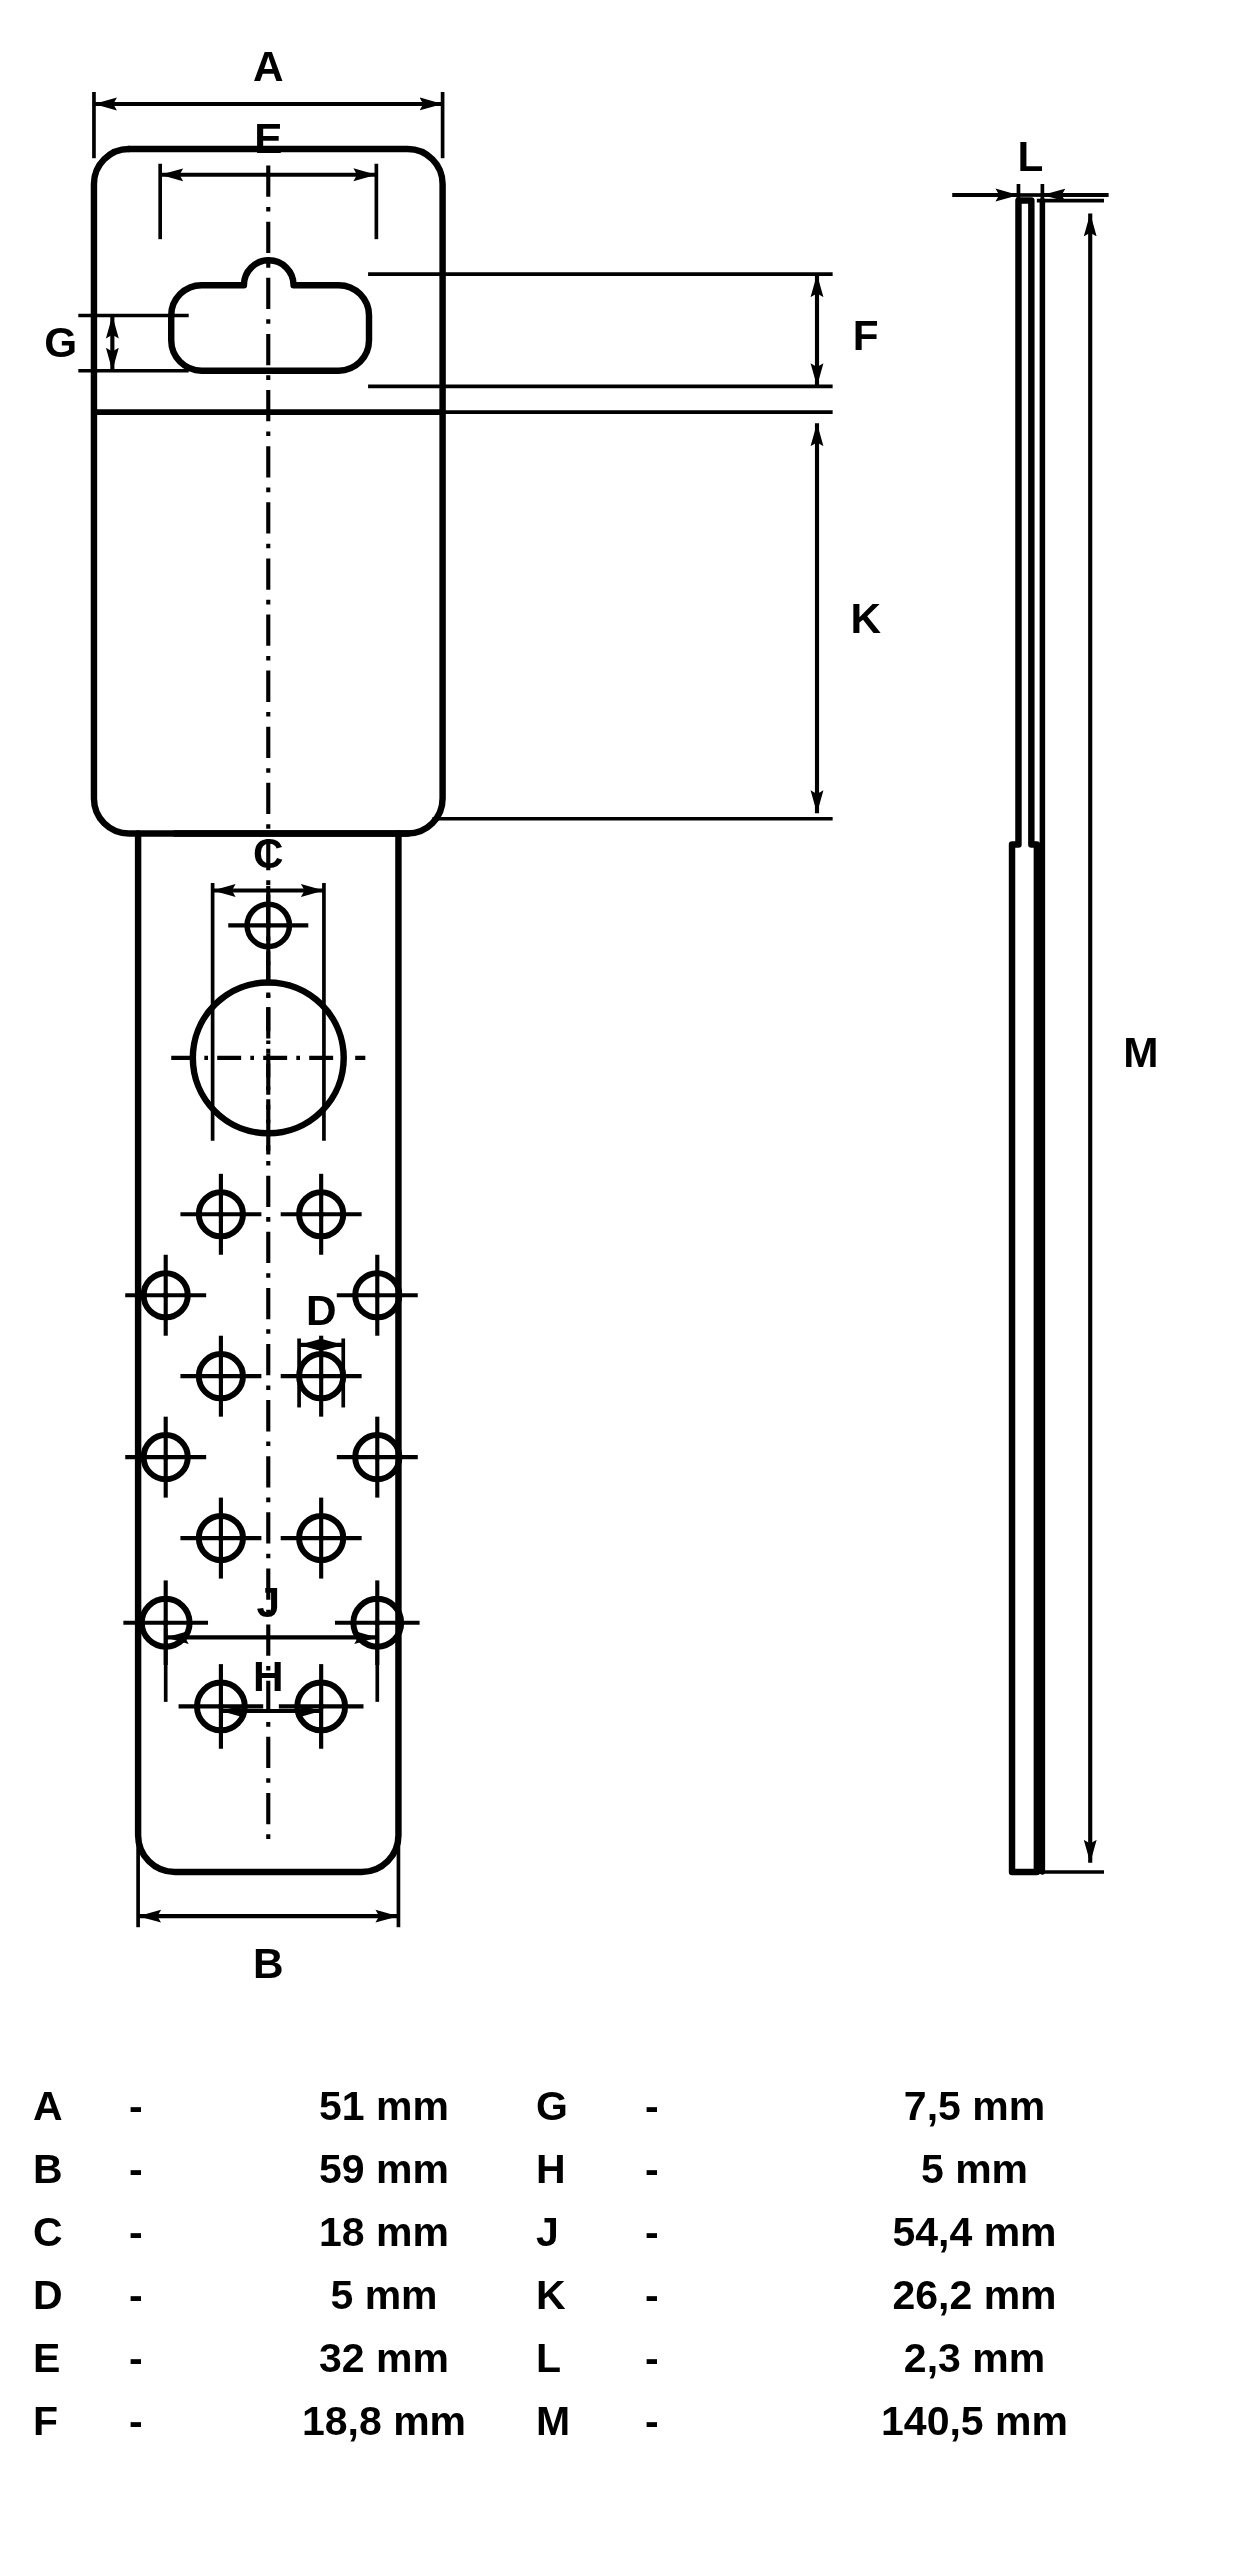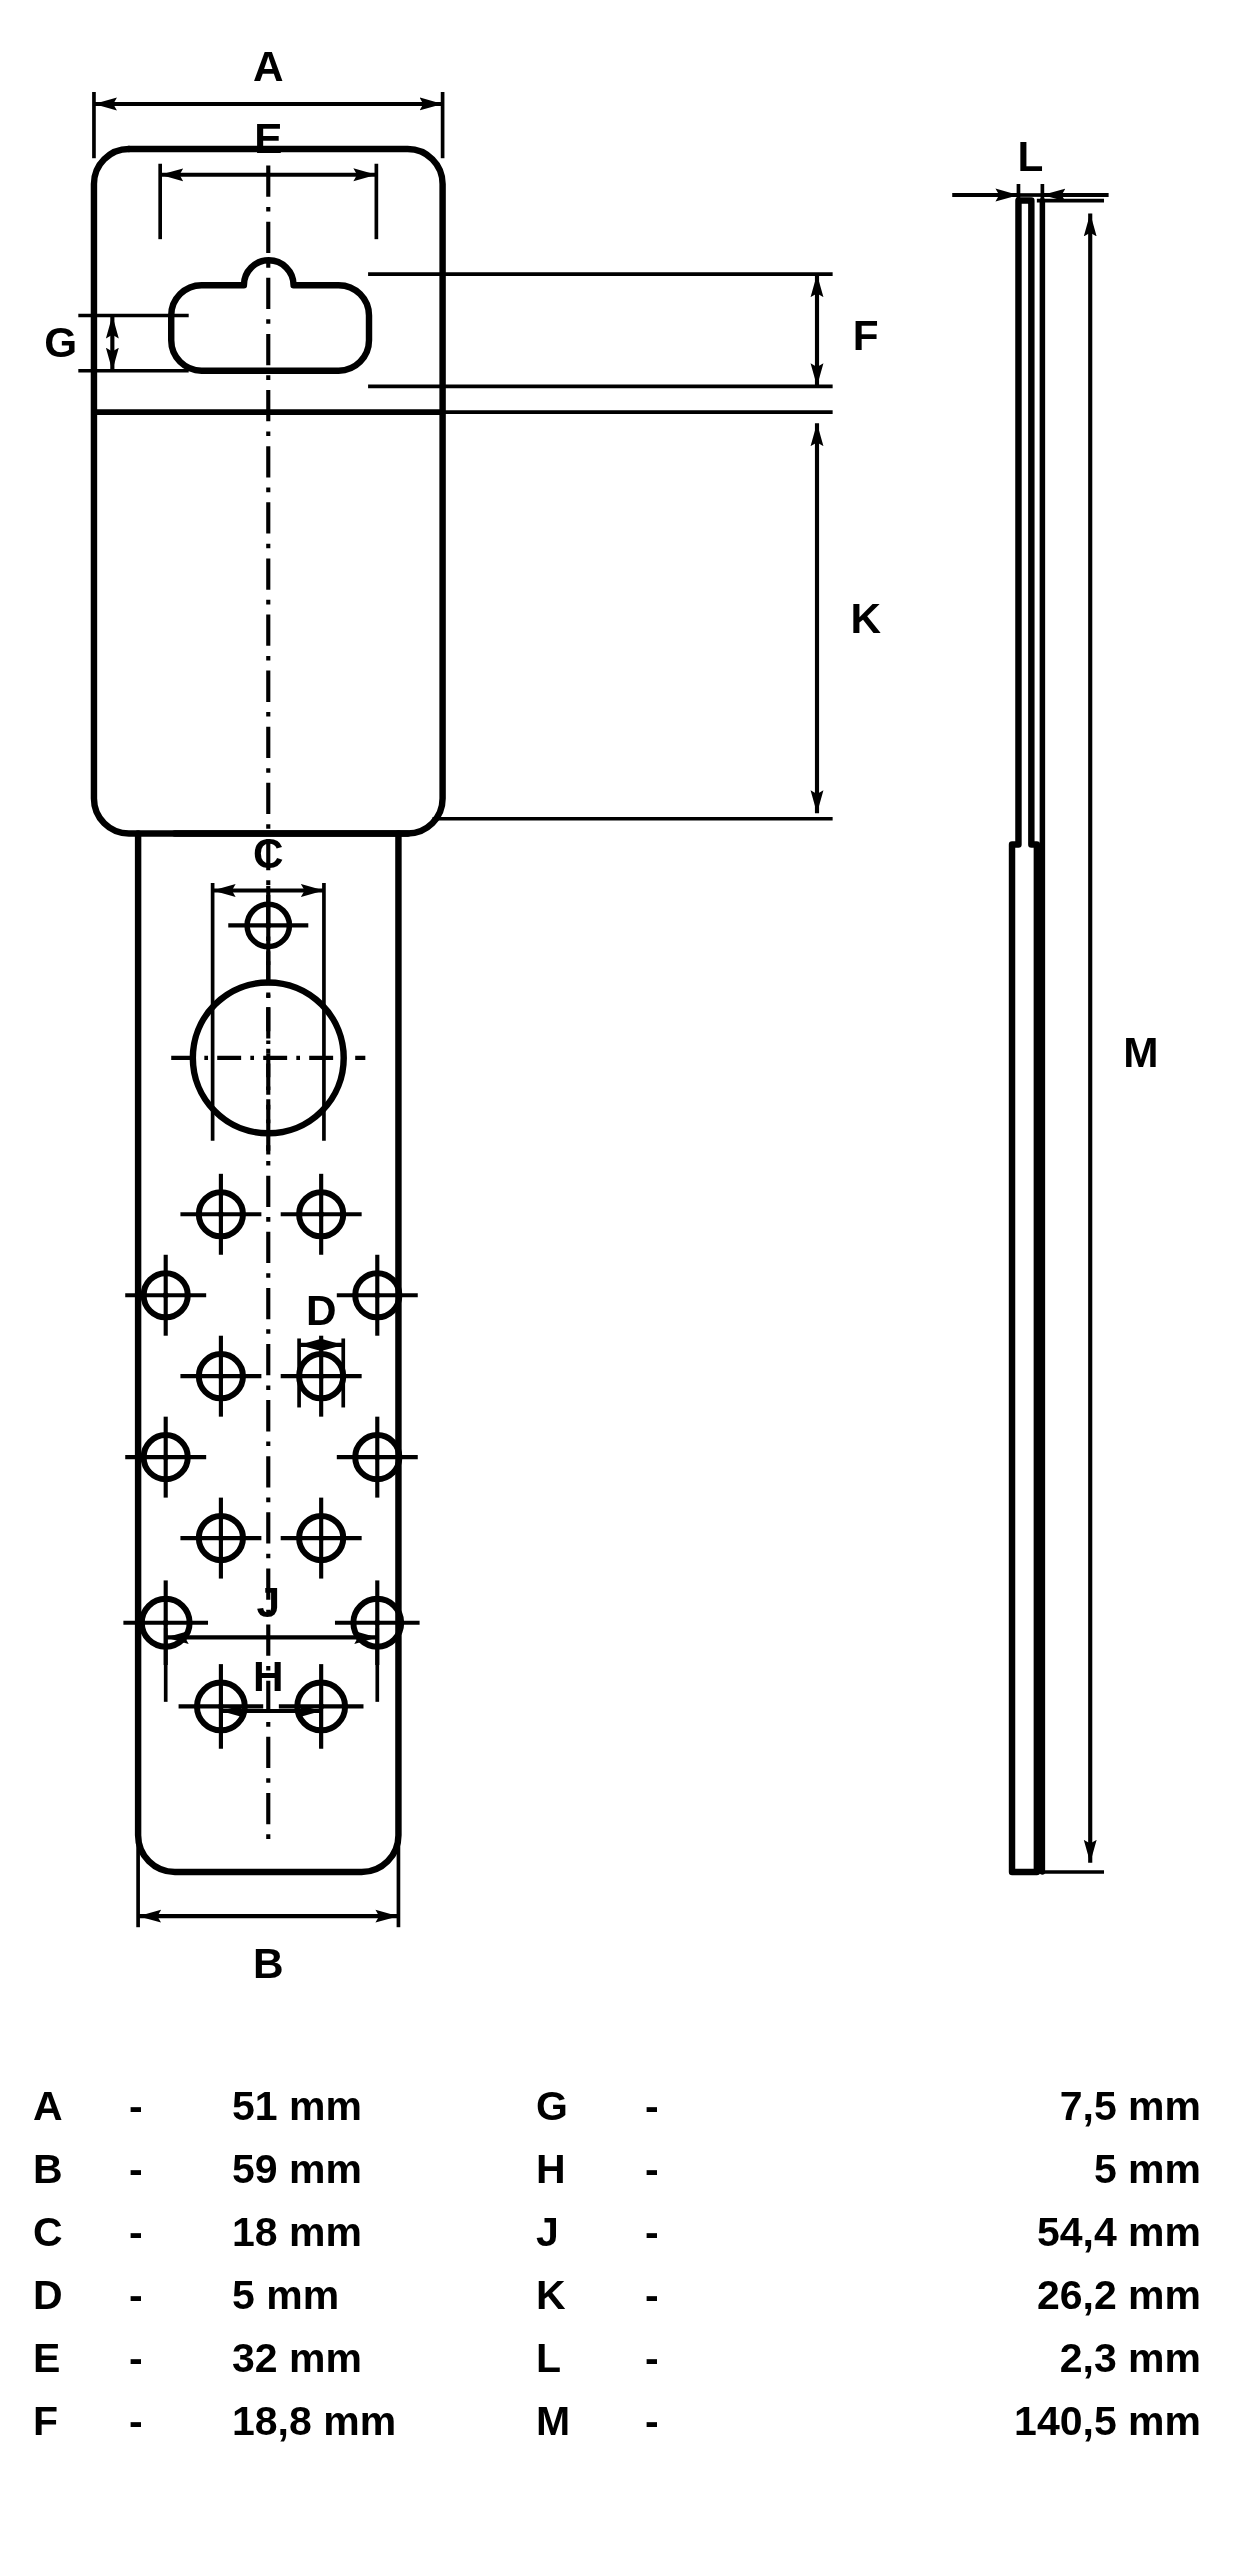--- a/index.html
+++ b/index.html
@@ -116,24 +116,24 @@
     font-size: 41px;
     font-weight: 700;
     color: #000000;
     padding: 0;
     height: 63px;
     vertical-align: middle;
     white-space: nowrap;
   }
   td.col-key   { width: 96px; text-align: left; padding-left: 9.2px; }
   td.col-dash  { width: 103px; text-align: left; }
-  td.col-val   { width: 304px; text-align: left; }
+  td.col-val   { width: 304px; text-align: center; }
   td.col-key2  { width: 109px; text-align: left; }
   td.col-dash2 { width: 103px; text-align: left; }
-  td.col-val2  { text-align: right; }
+  td.col-val2  { text-align: center; }
 </style>
 </head>
 <body>
 
 <div id="drawing-root">
 
   <svg width="1255" height="2079" viewBox="0 0 1364 2260" xmlns="http://www.w3.org/2000/svg">
 
     <defs>
       <marker id="arrL" markerWidth="26" markerHeight="18" refX="1" refY="9" orient="auto" markerUnits="userSpaceOnUse">

